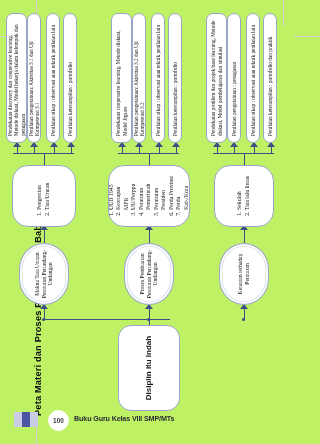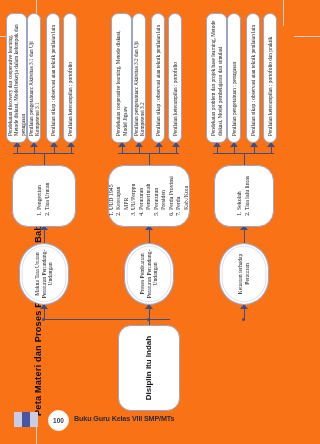--- a/index.html
+++ b/index.html
@@ -5,21 +5,21 @@
   html, body {
     margin: 0; padding: 0;
     background: #ffffff;
     width: 320px; height: 444px;
     overflow: hidden;
     font-family: "Liberation Serif", serif;
   }
   #page {
     position: relative;
     width: 320px; height: 444px;
-    background: #f97316;
+    background: #bef264;
   }
 
   
   .crop { position: absolute; background: #cfcfcf; }
   .crop-v { width: 1px; height: 26px; }
   .crop-h { height: 1px; width: 26px; }
 
   
   #rot {
     position: absolute;

